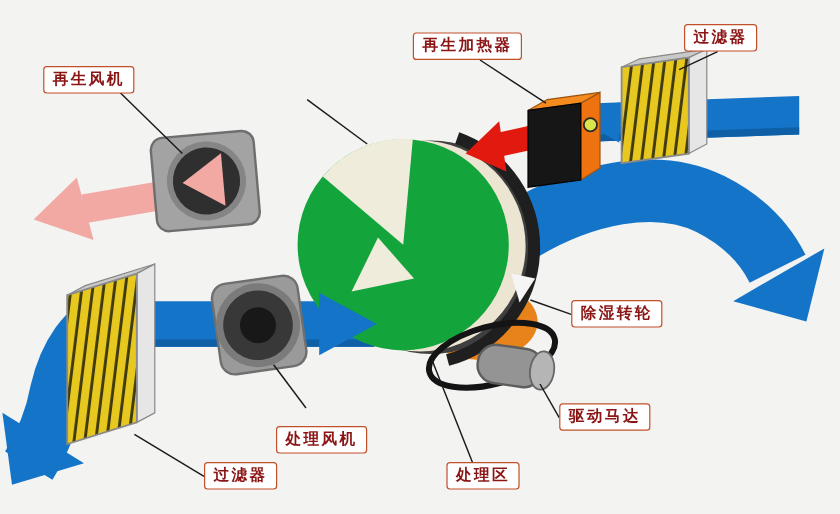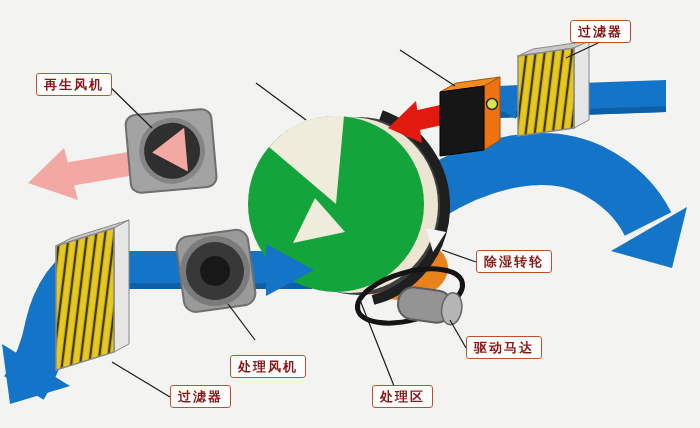--- a/index.html
+++ b/index.html
@@ -109,21 +109,22 @@
     <line x1="400" y1="50" x2="455" y2="86"></line>
     <line x1="598" y1="43" x2="566" y2="58"></line>
     <line x1="476" y1="262" x2="442" y2="250"></line>
     <line x1="466" y1="348" x2="450" y2="320"></line>
     <line x1="394" y1="386" x2="360" y2="300"></line>
     <line x1="255" y1="340" x2="228" y2="304"></line>
     <line x1="170" y1="397" x2="112" y2="362"></line>
   </g>
 </svg>
 
-<div class="lbl" style="left:36px;top:73px;">再生风机</div>
+<div class="lbl" style="left:36px;top:55px;">再生风机</div>
+<div class="lbl" style="left:344px;top:27px;">再生加热器</div>
 <div class="lbl" style="left:570px;top:20px;">过滤器</div>
 <div class="lbl" style="left:466px;top:336px;">驱动马达</div>
 <div class="lbl" style="left:476px;top:250px;">除湿转轮</div>
 <div class="lbl" style="left:372px;top:385px;">处理区</div>
 <div class="lbl" style="left:230px;top:339px;margin-top:16px;">处理风机</div>
 <div class="lbl" style="left:170px;top:385px;">过滤器</div>
 
 </div>
 
 </body></html>

